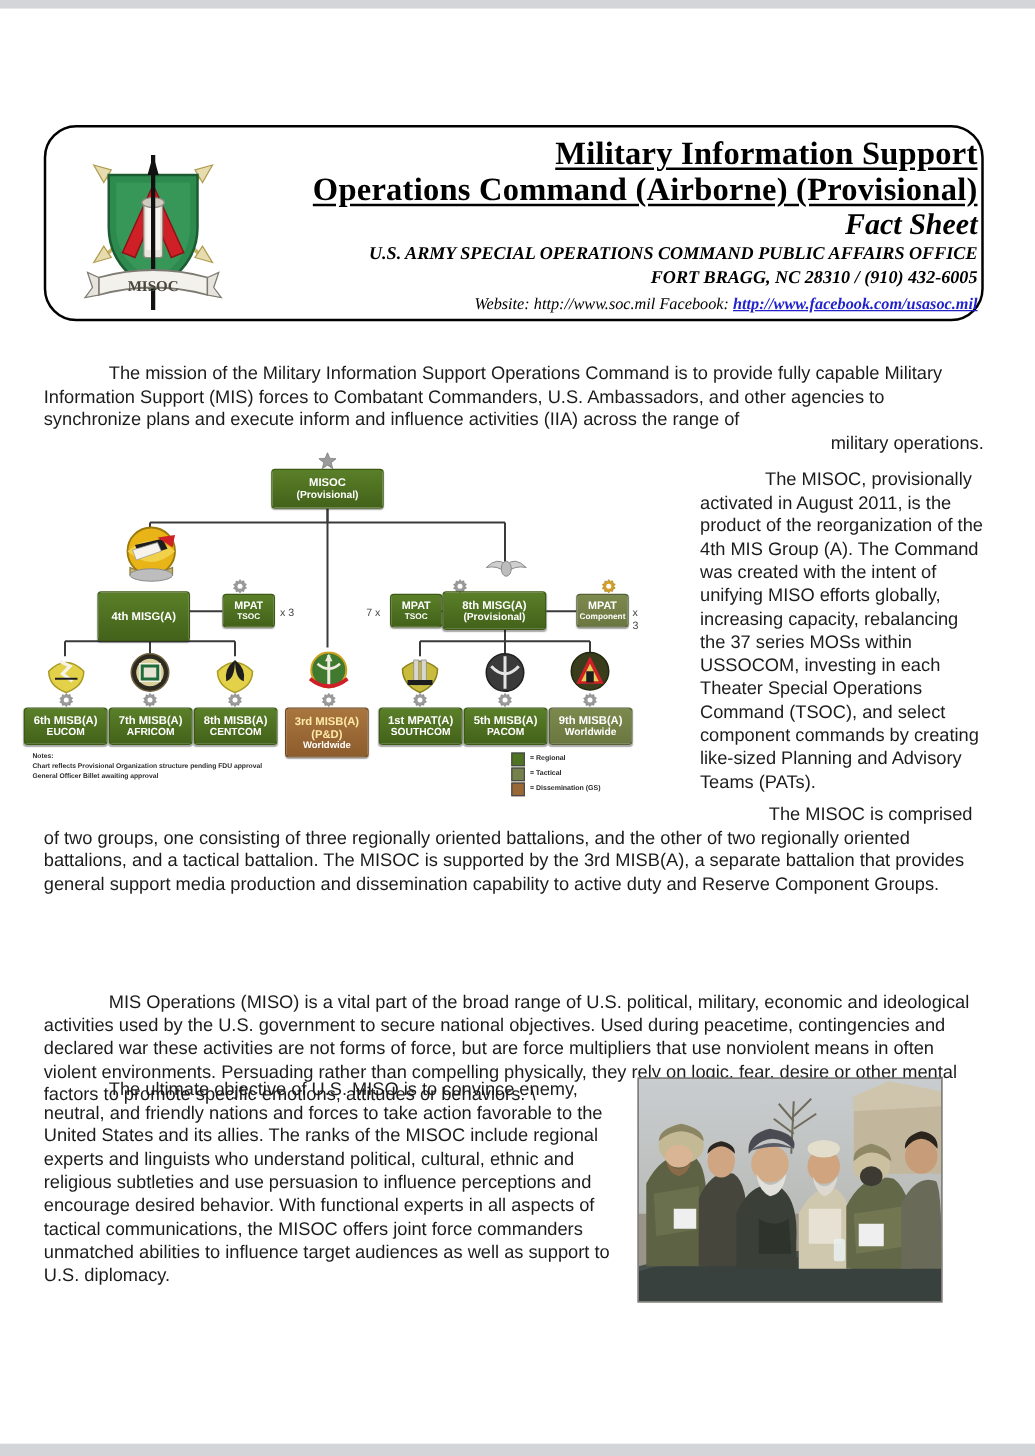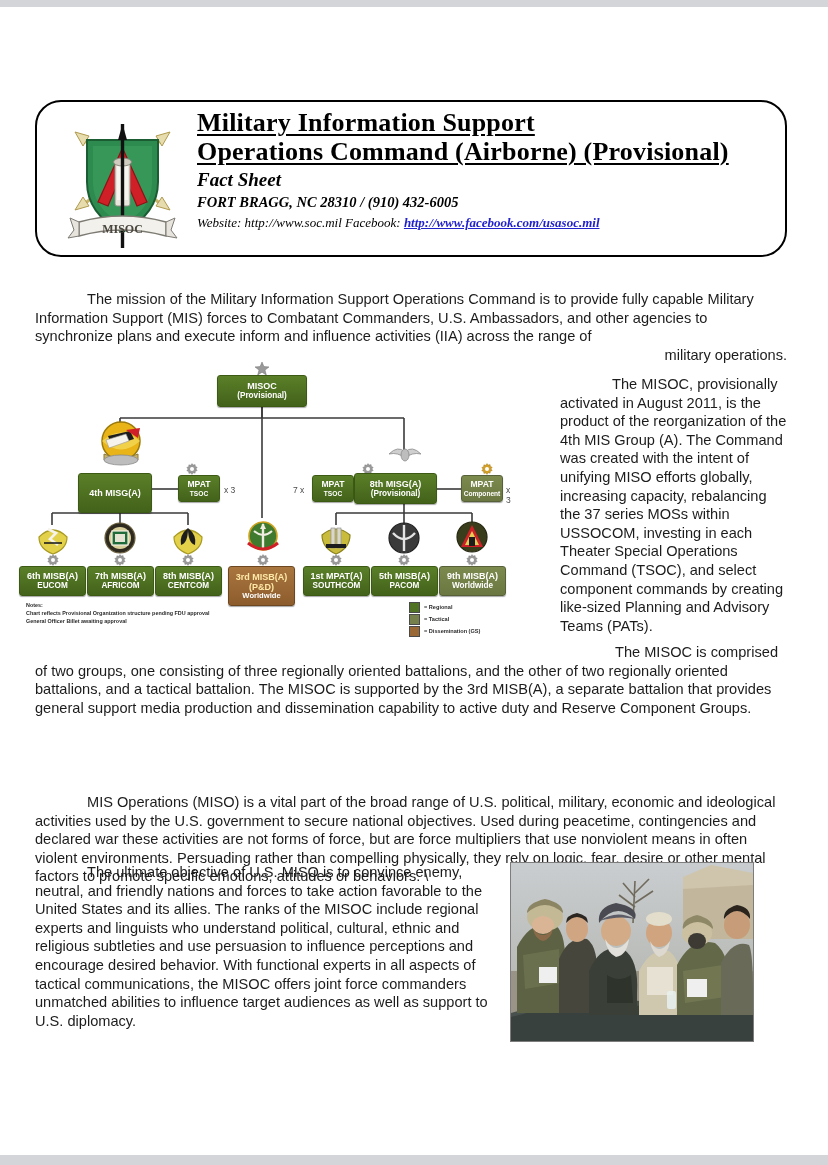--- a/index.html
+++ b/index.html
@@ -16,33 +16,33 @@
 
   .page{position:absolute;top:7px;left:0;width:828px;height:1148px;background:#fff;}
 
   
   .header-box{
     position:absolute;left:35px;top:93px;width:752px;height:157px;
     border:2.5px solid #000;border-radius:26px;background:#fff;
     box-sizing:border-box;
   }
   .crest{position:absolute;left:18px;top:8px;width:135px;height:142px;}
-  .header-text{position:absolute;left:160px;top:7px;width:585px;text-align:left;}
+  .header-text{position:absolute;left:160px;top:7px;width:585px;text-align:right;}
   .hdr-title{
     font-family:"Liberation Serif",serif;font-weight:bold;
     font-size:21.5px;line-height:27px;letter-spacing:.2px;
     text-decoration:underline;text-underline-offset:3px;
     white-space:nowrap;
   }
   .hdr-title .sc{font-size:26px;}
   .hdr-fact{
     font-family:"Liberation Serif",serif;font-weight:bold;font-style:italic;
     font-size:17px;line-height:24px;margin-top:1px;
   }
-  .hdr-fact .sc{font-size:19px;}
+  .hdr-fact .sc{font-size:24px;}
   .hdr-line{
     font-family:"Liberation Serif",serif;font-style:italic;font-weight:bold;
     font-size:14.5px;line-height:19px;
   }
   .hdr-small{
     font-family:"Liberation Serif",serif;font-style:italic;
     font-size:13px;line-height:19px;margin-top:1px;
   }
   .hdr-small a{color:#2222cc;text-decoration:underline;font-weight:bold;}
 
@@ -157,20 +157,21 @@
     <div class="header-text">
       <div class="hdr-title">
         <span class="sc">Military Information Support</span>
       </div>
       <div class="hdr-title">
         <span class="sc">Operations Command (Airborne) (Provisional)</span>
       </div>
       <div class="hdr-fact">
         <span class="sc">Fact Sheet</span>
       </div>
+      <div class="hdr-line">U.S. ARMY SPECIAL OPERATIONS COMMAND PUBLIC AFFAIRS OFFICE</div>
       <div class="hdr-line">FORT BRAGG, NC  28310 / (910) 432-6005</div>
       <div class="hdr-small">
         <span>Website:  http://www.soc.mil   Facebook: </span><a href="#">http://www.facebook.com/usasoc.mil</a>
       </div>
     </div>
   </div>
 
   <div class="para" id="p-mission">
     <span class="indent"></span><span>The mission of the Military Information Support Operations Command is to provide fully capable Military Information Support (MIS) forces to Combatant Commanders, U.S. Ambassadors, and other agencies to synchronize plans and execute inform and influence activities (IIA) across the range of</span>
     <span class="lastline">military operations.</span>

